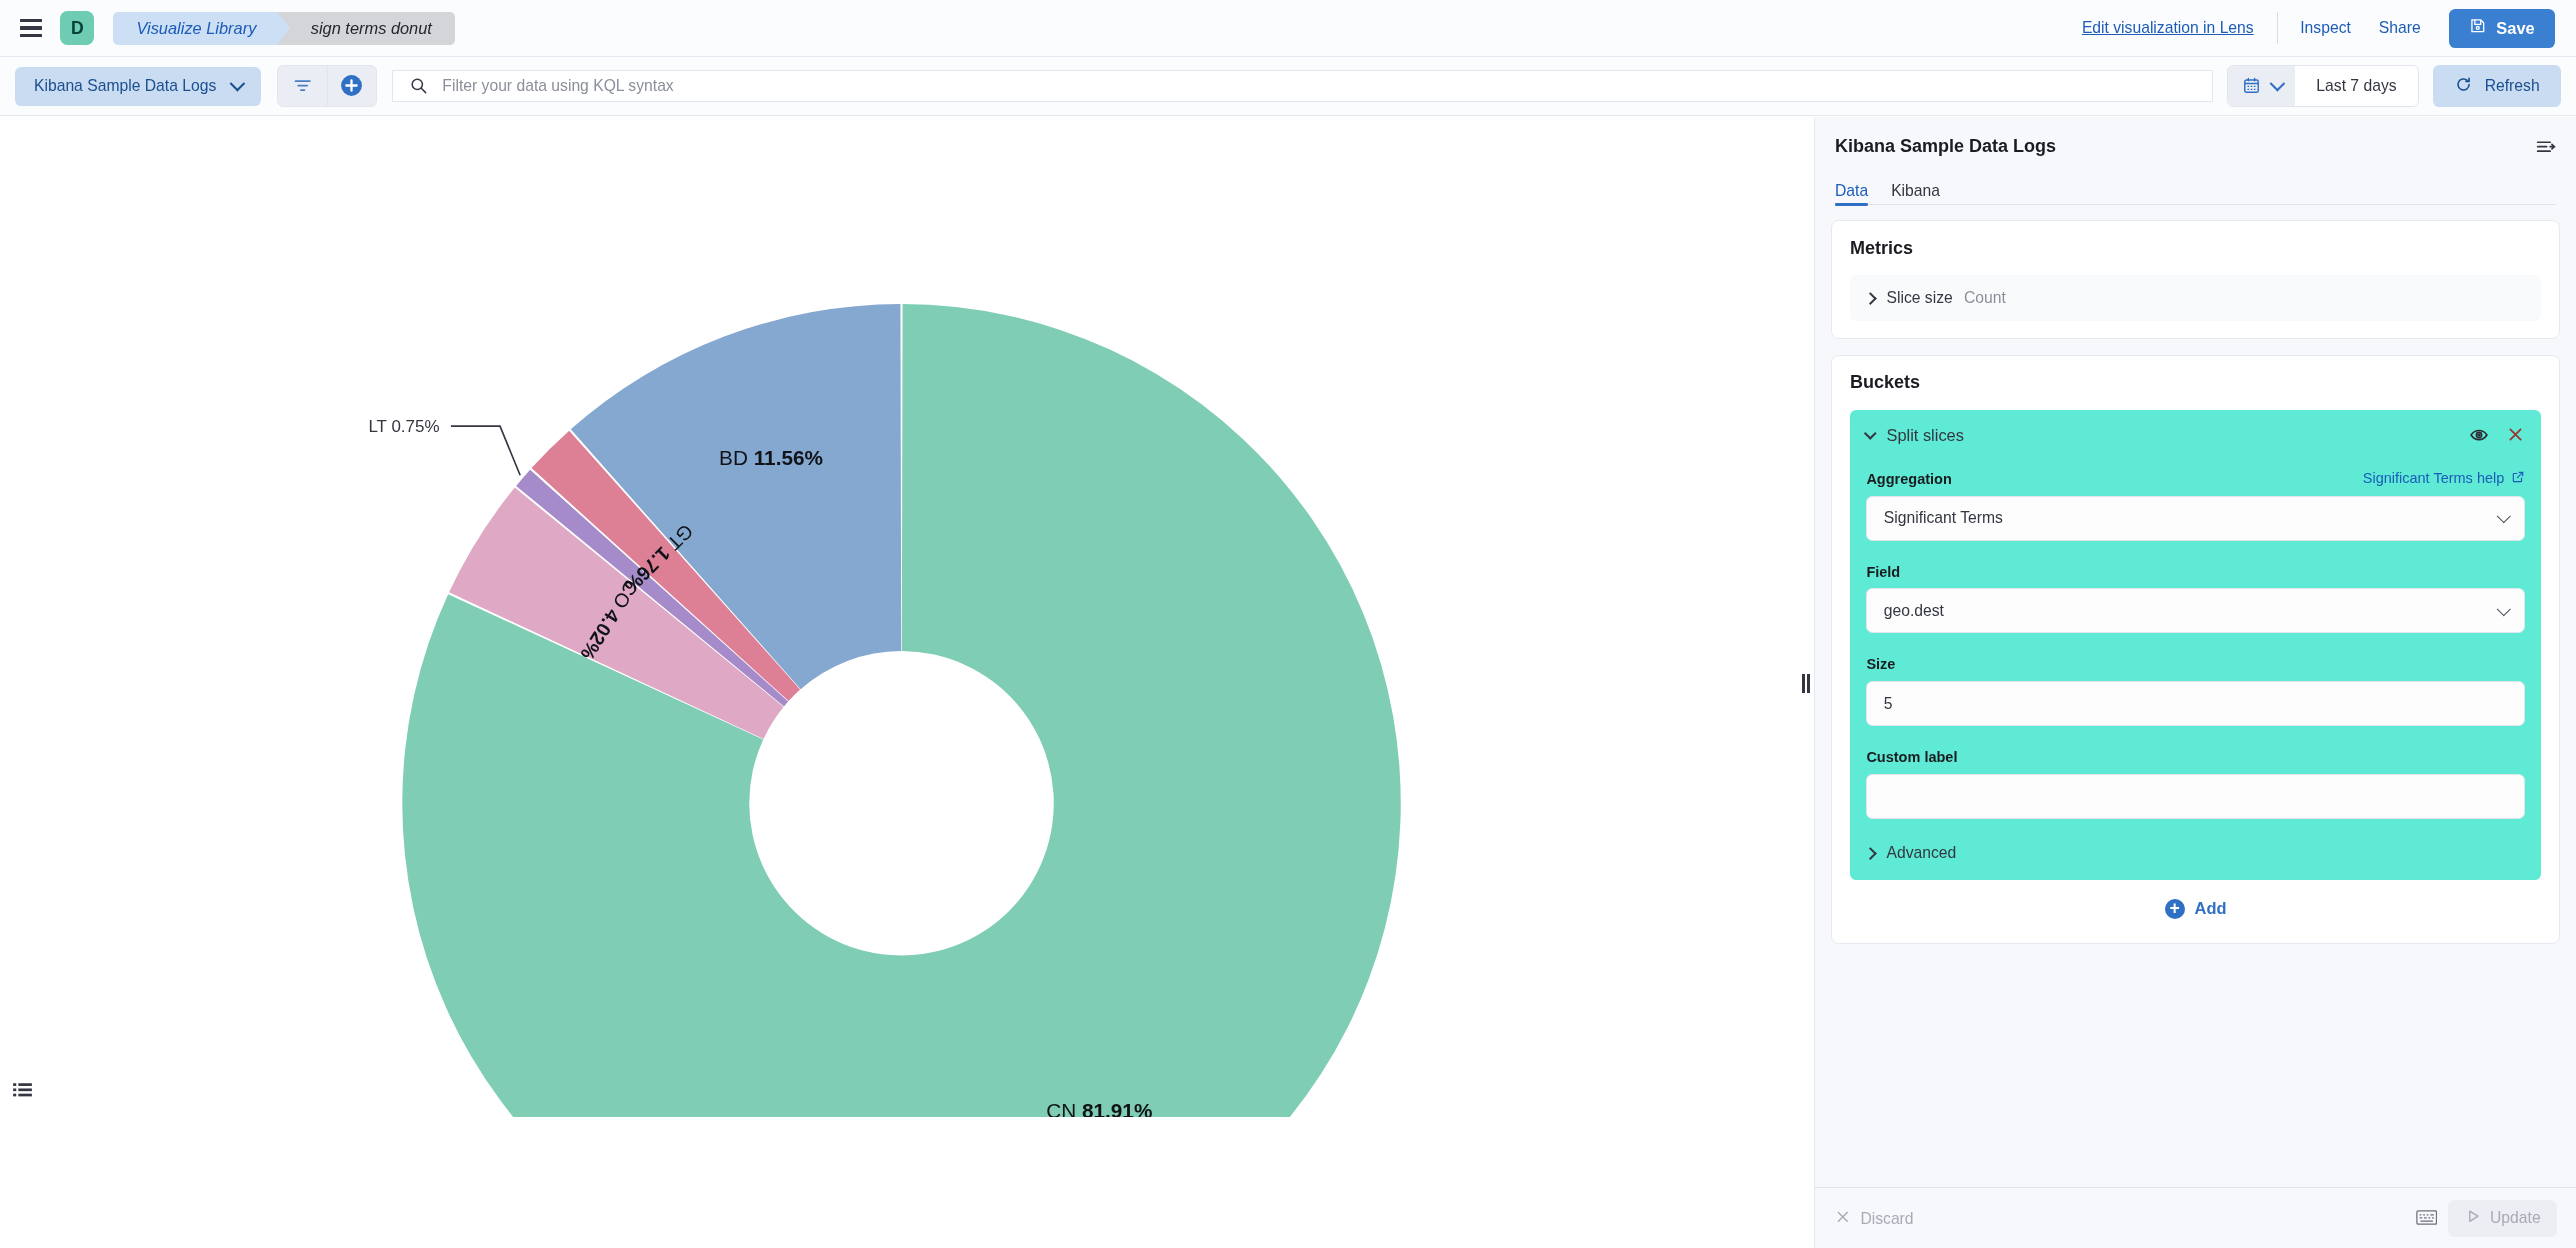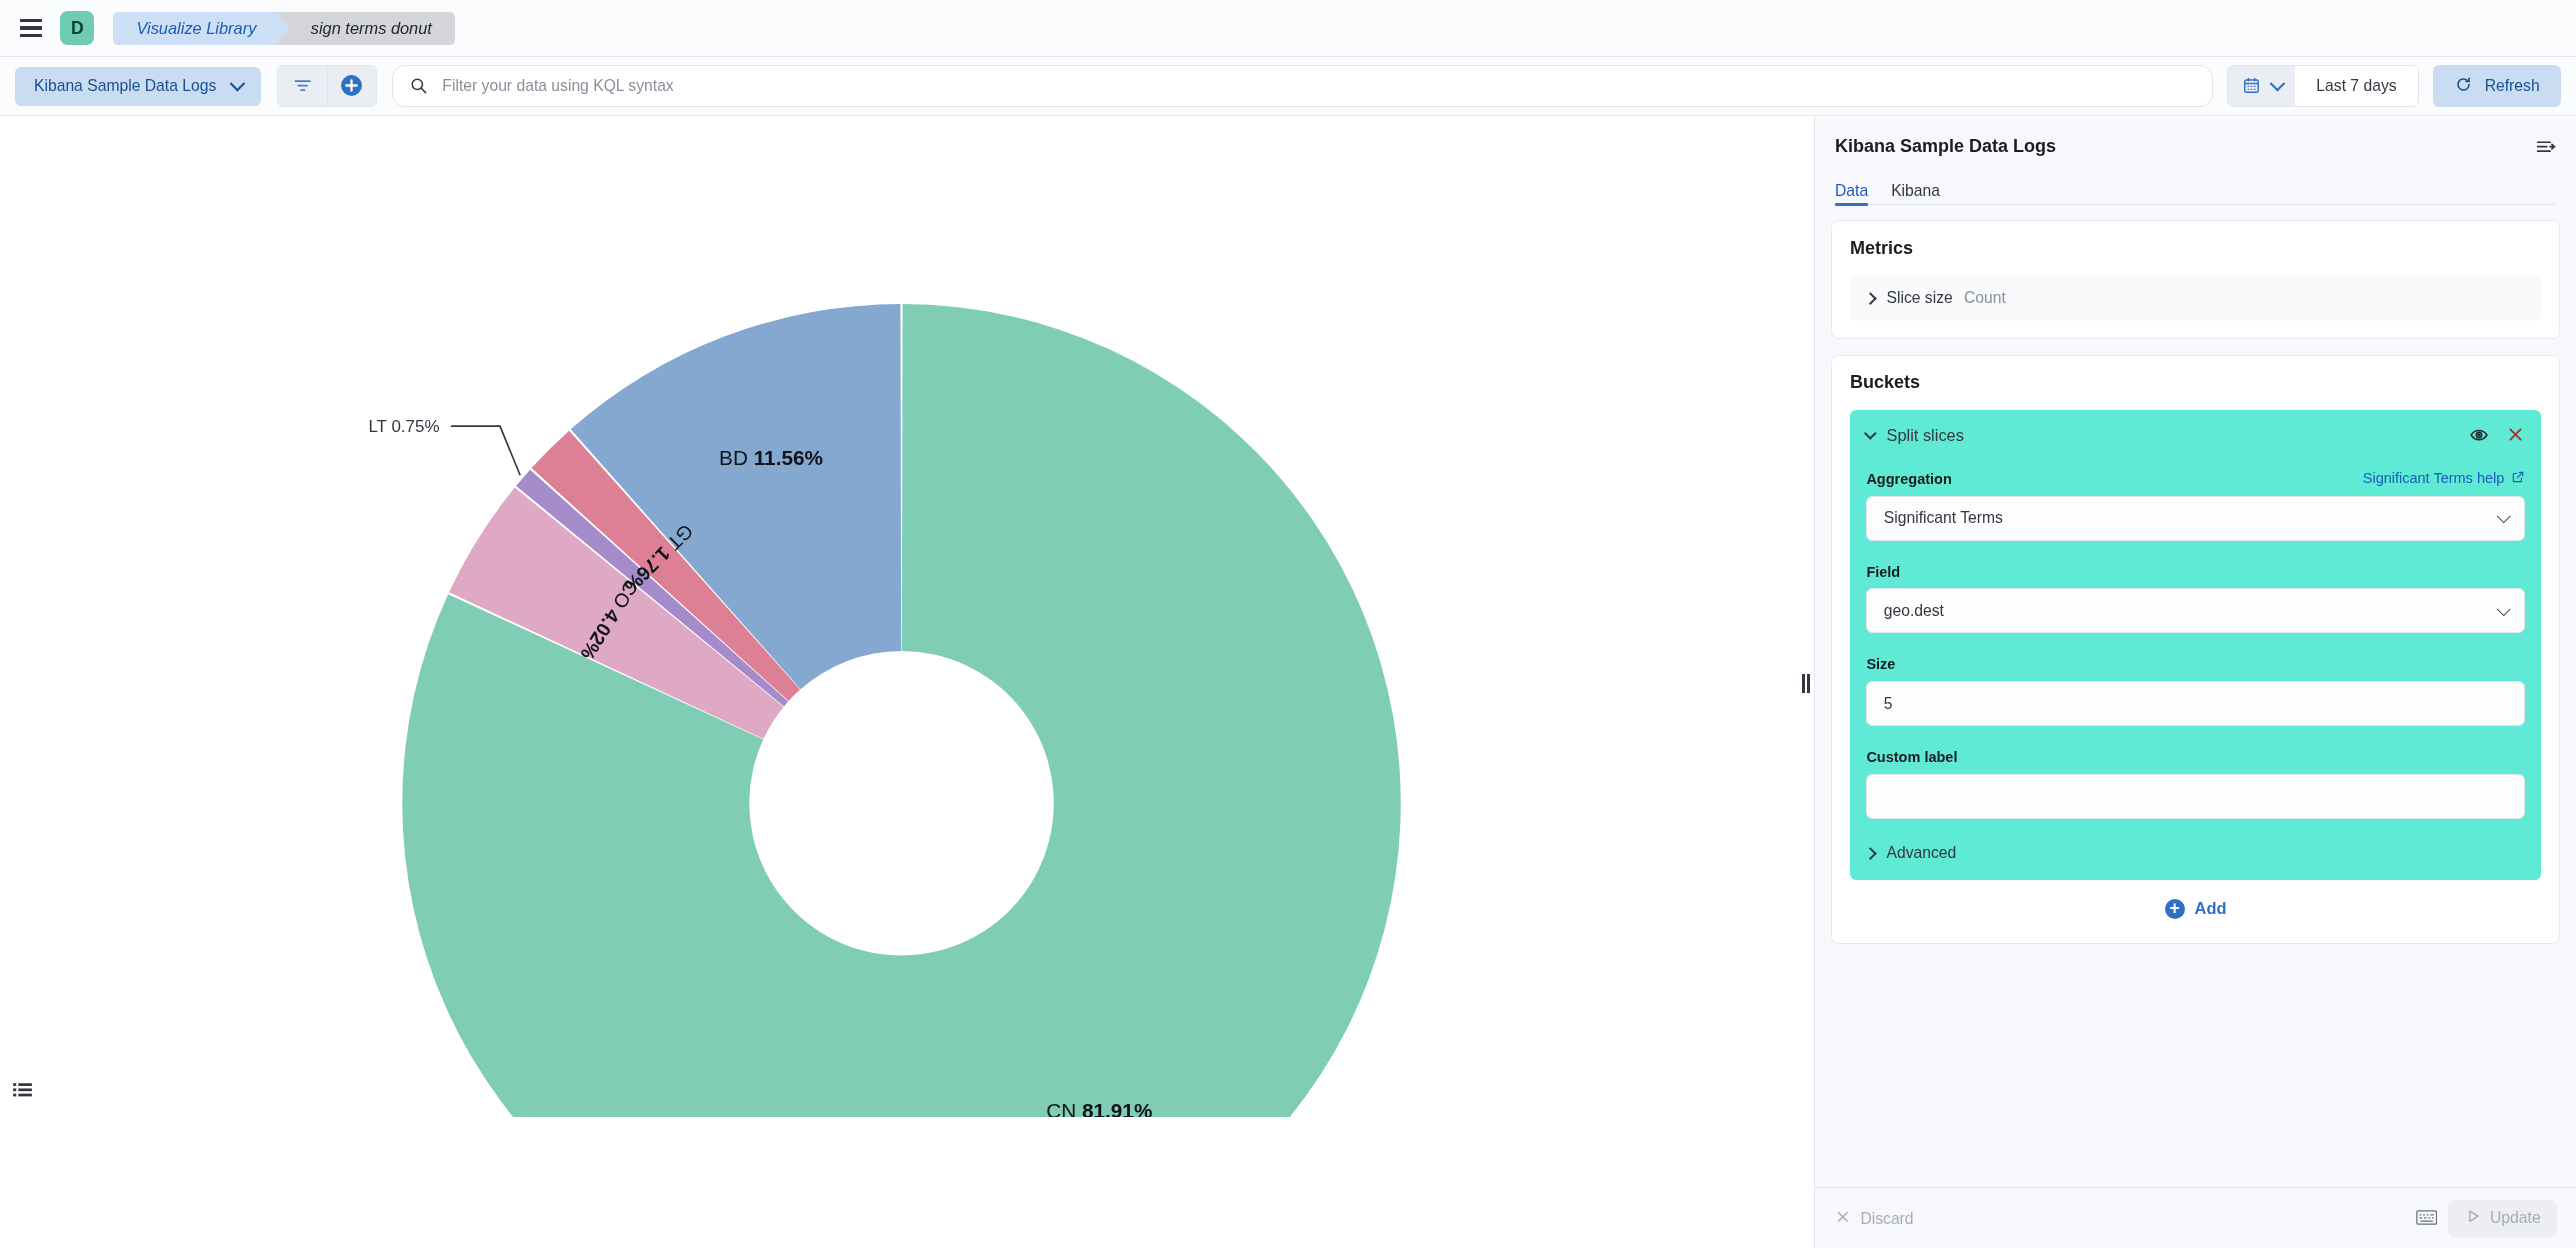--- a/index.html
+++ b/index.html
@@ -78,22 +78,22 @@
   #filter-group {
     display: flex; margin-left: 16.4px; height: 42px;
     border: 0.6px solid #e0e5ee; border-radius: 6.3px; overflow: hidden; background: #eaedf4;
   }
   .filter-cell {
     width: 49px; height: 100%; display: flex; align-items: center; justify-content: center;
     cursor: pointer;
   }
   .filter-cell + .filter-cell { border-left: 0.6px solid #dfe4ed; }
   #search-wrap {
-    flex: 1; margin-left: 15px; height: 42px; background: #fff;
-    border: 0.6px solid #e0e5ee; border-radius: 13px;
+    flex: 1; margin-left: 15px; height: 32px; background: #fff;
+    border: 0.6px solid #e0e5ee; border-radius: 1px;
     display: flex; align-items: center; padding: 0 16.4px; gap: 14px;
   }
   #search-input {
     border: 0; outline: 0; flex: 1; font-size: 15.7px; color: #343741;
     font-family: "Liberation Sans", sans-serif; background: transparent;
   }
   #search-input::placeholder { color: #8a8f99; }
   #date-group {
     display: flex; margin-left: 14px; height: 42px; border: 0.6px solid #dfe4ed;
     border-radius: 6.3px; overflow: hidden;
@@ -237,20 +237,36 @@
 <div id="top-nav">
   <div id="hamburger">
     <span></span>
       <span></span>
       <span></span>
   </div>
   <div class="app-badge">D</div>
   <div id="breadcrumb">
     <div class="crumb crumb-first">Visualize Library</div>
     <div class="crumb crumb-last">sign terms donut</div>
+  </div>
+  <div id="nav-right">
+    <div id="edit-lens">Edit visualization in Lens</div>
+    <div class="nav-sep"></div>
+    <div class="nav-link">Inspect</div>
+    <div class="nav-link">Share</div>
+    <div id="save-btn">
+      <span>
+        <svg width="17.6" height="17.6" viewBox="0 0 24 24" fill="none" stroke="#ffffff" stroke-width="1.8">
+          <path d="M4 4h12l4 4v12H4z"></path>
+            <path d="M8 4v6h8V4"></path>
+            <circle cx="12" cy="15" r="2"></circle>
+        </svg>
+      </span>
+      <span>Save</span>
+    </div>
   </div>
 </div>
 
 <div id="query-bar">
   <div id="index-pattern">
     <span>Kibana Sample Data Logs</span>
     <span class="chev"></span>
   </div>
   <div id="filter-group">
     <div class="filter-cell">

